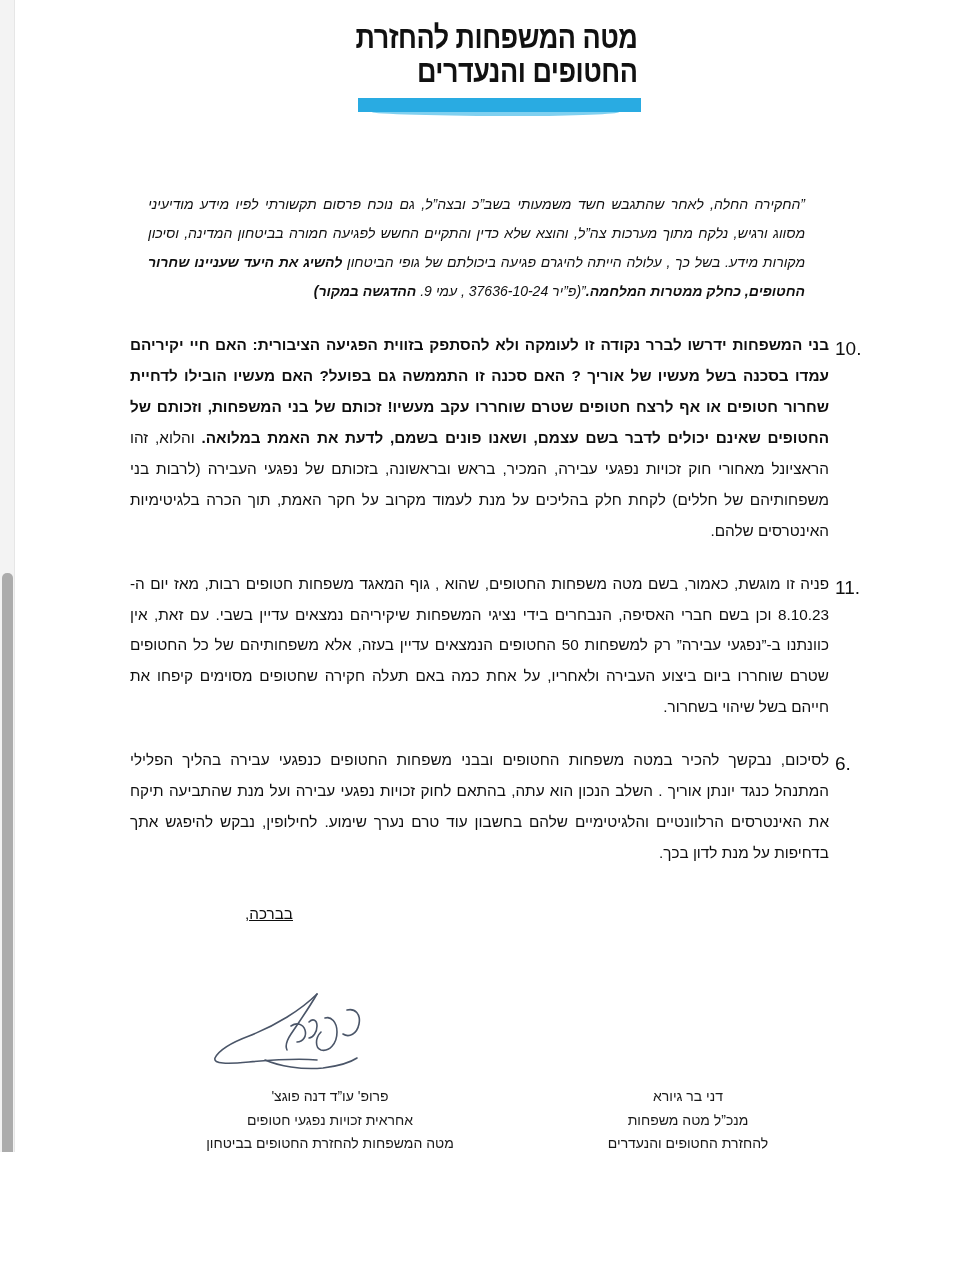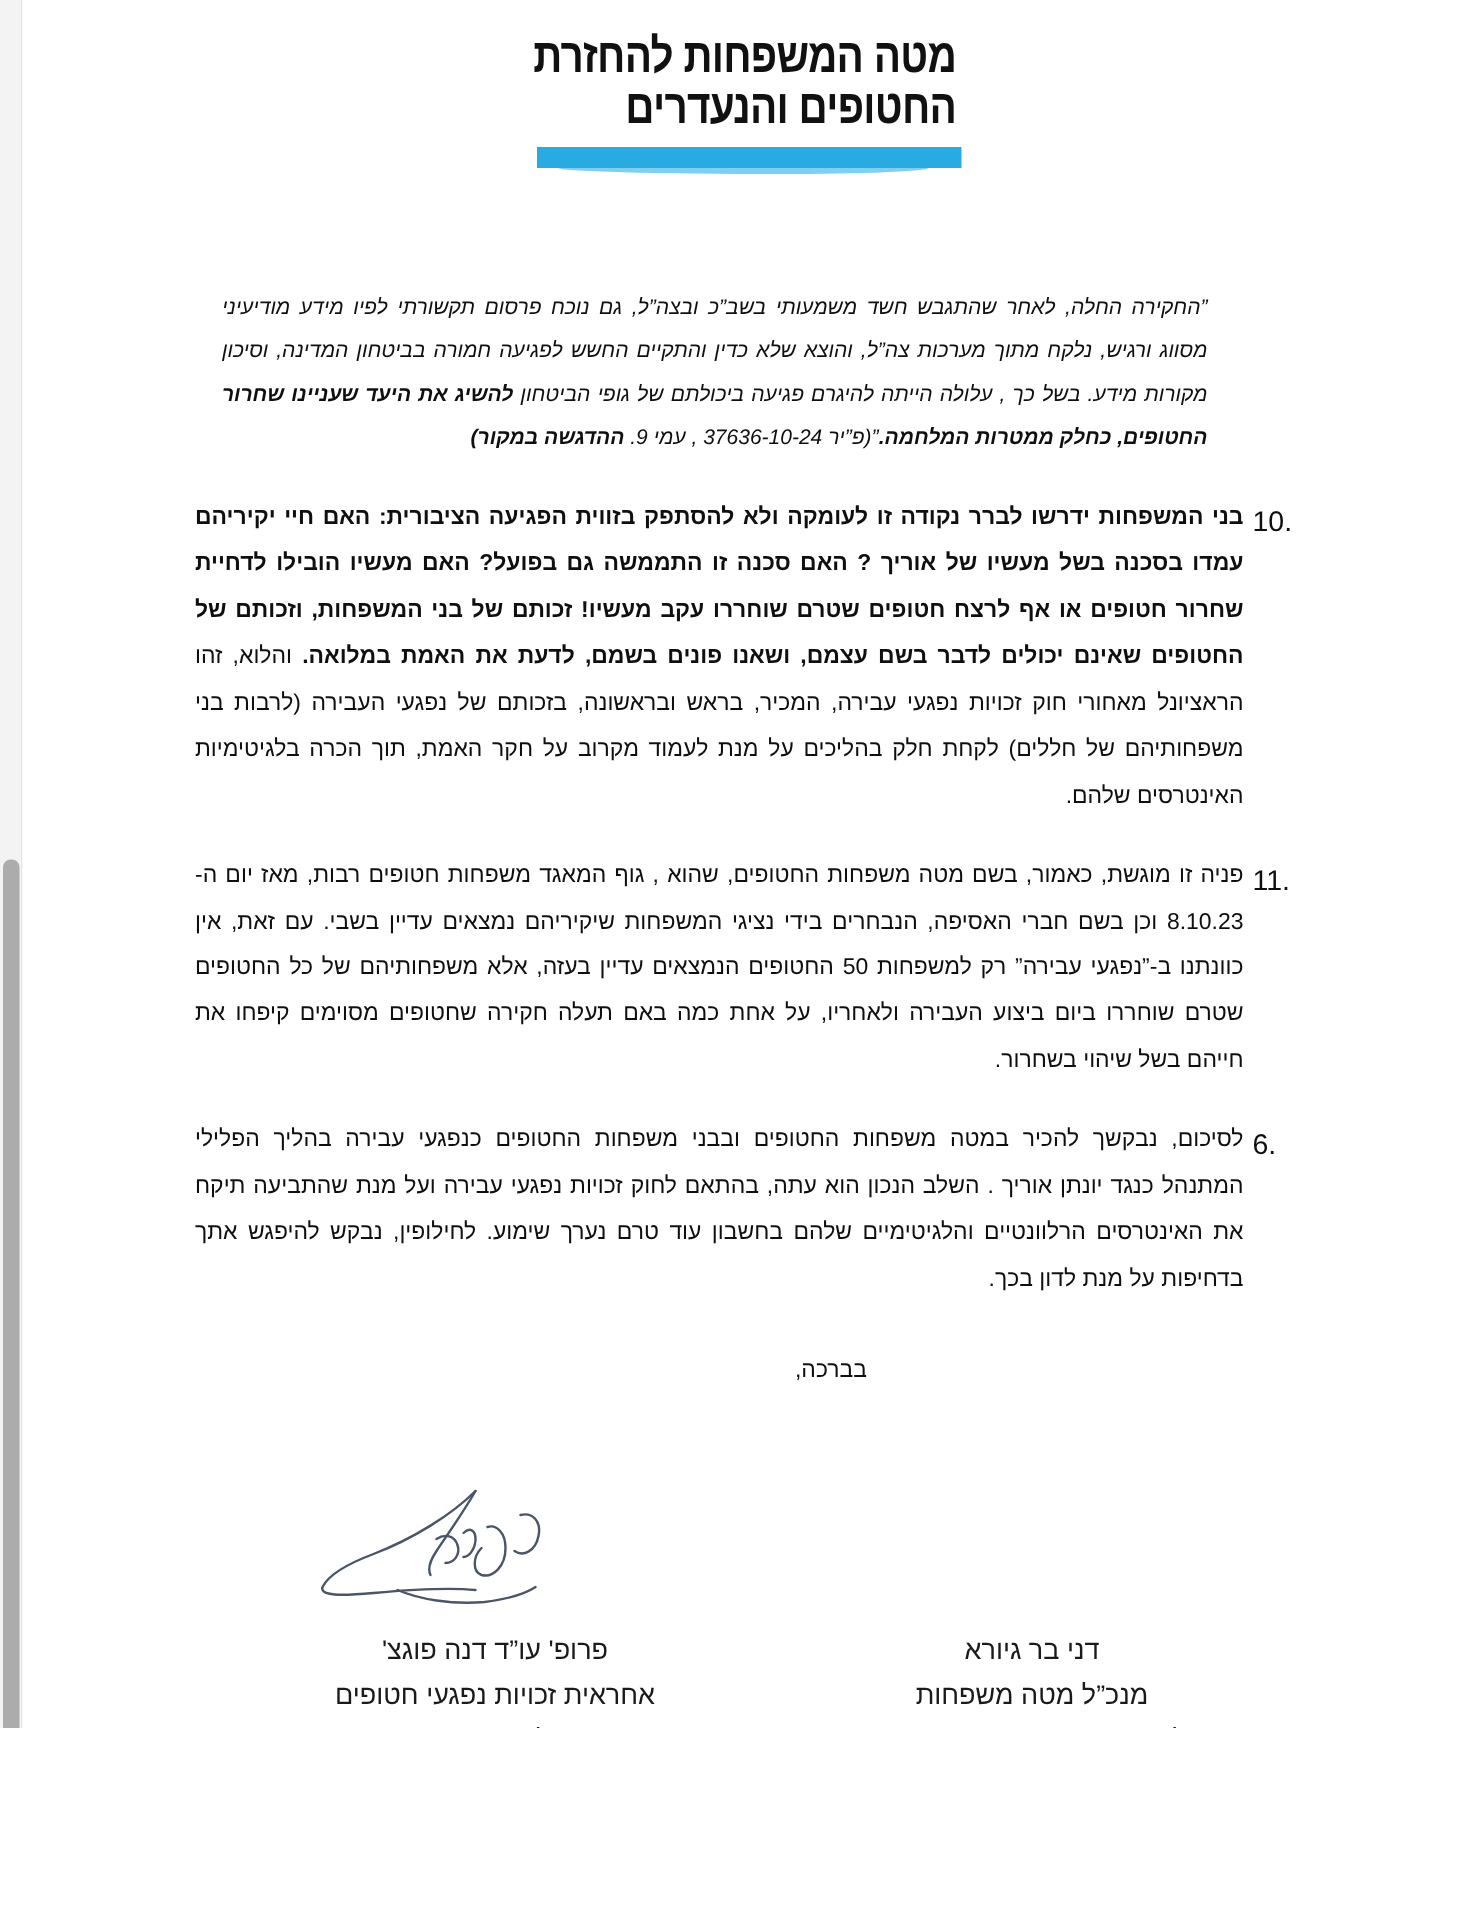--- a/index.html
+++ b/index.html
@@ -146,22 +146,23 @@
   #closing {
     position: absolute;
     top: 905px;
     right: 115px;
     left: 115px;
     direction: rtl;
     font-size: 15.3px;
     color: #0f0f0f;
   }
   #closing .greeting {
-    text-align: center;
+    text-align: left;
     padding-left: 115px;
+    text-decoration: underline;
   }
 
   
   #signatures {
     position: absolute;
     top: 975px;
     left: 0;
     right: 0;
     height: 260px;
     direction: rtl;
@@ -174,21 +175,21 @@
   }
   .sig-col.right { right: 110px; }
   .sig-col.left  { left: 135px; }
 
   .sig-ink {
     position: relative;
     height: 110px;
   }
 
   .sig-lines {
-    font-size: 18px;
+    font-size: 14px;
     line-height: 1.68;
     color: #1a1a1a;
   }
   .sig-name { }
   .sig-role { }
   .sig-org  { }
 
   
   #ink-left {
     position: absolute;

